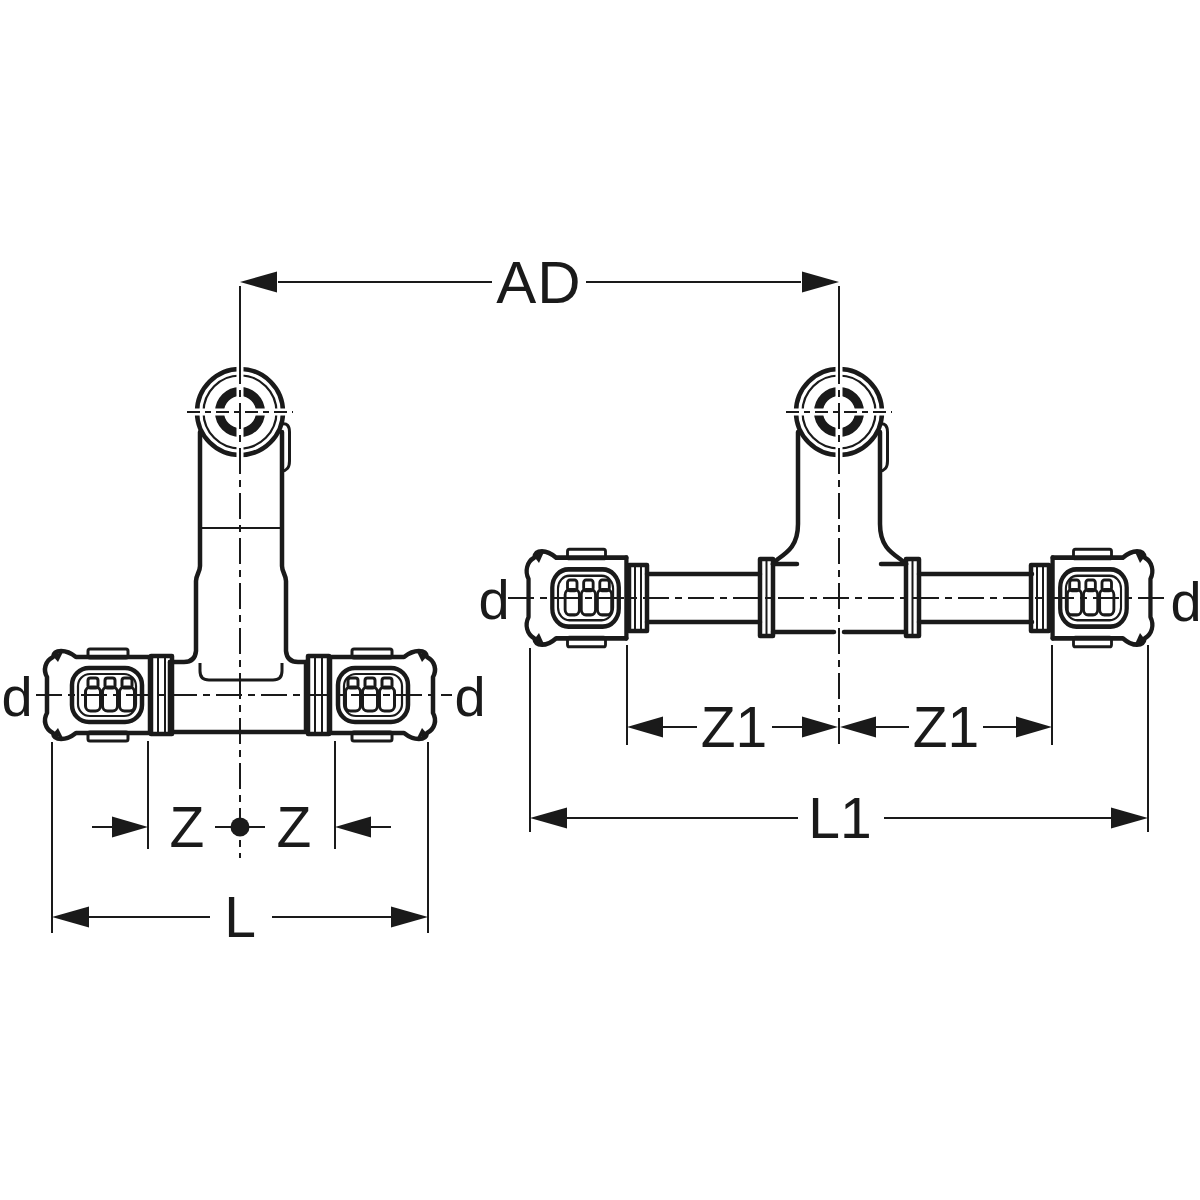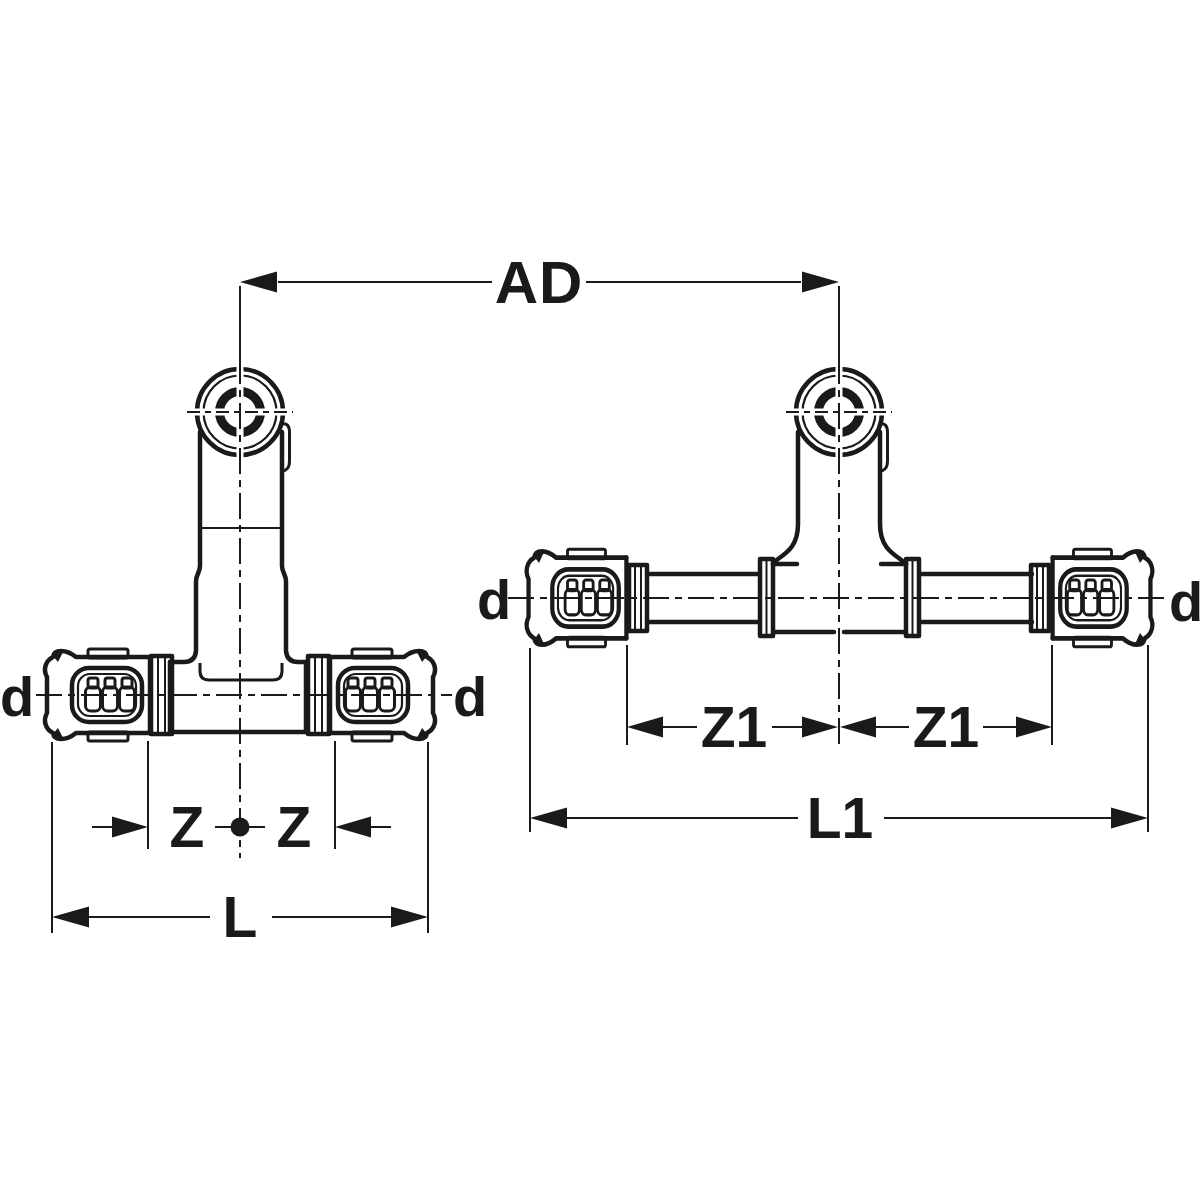--- a/index.html
+++ b/index.html
@@ -1,16 +1,16 @@
 <!DOCTYPE html>
 <html><head>
 <meta charset="utf-8">
 <style>
   html,body{margin:0;padding:0;background:#ffffff;}
-  .stage{position:relative;width:1200px;height:1200px;background:#ffffff;overflow:hidden;font-weight:bold;}
+  .stage{position:relative;width:1200px;height:1200px;background:#ffffff;overflow:hidden;}
   svg text{font-family:"Liberation Sans","DejaVu Sans",sans-serif;fill:#1a1a1a;}
   .t-dim{font-size:57px;text-anchor:middle;}
   .t-ad{font-size:60px;text-anchor:middle;letter-spacing:1px;}
   .t-d{font-size:56px;text-anchor:middle;}
   .thick{stroke:#1a1a1a;stroke-width:4.5;fill:none;stroke-linejoin:round;stroke-linecap:round;}
   .med{stroke:#1a1a1a;stroke-width:3;fill:none;stroke-linejoin:round;}
   .thin{stroke:#1a1a1a;stroke-width:2;fill:none;}
   .cl{stroke:#1a1a1a;stroke-width:2;fill:none;stroke-dasharray:26 6 7 6;}
   .fillb{fill:#1a1a1a;stroke:none;}
   .wgap{fill:#ffffff;stroke:none;}

